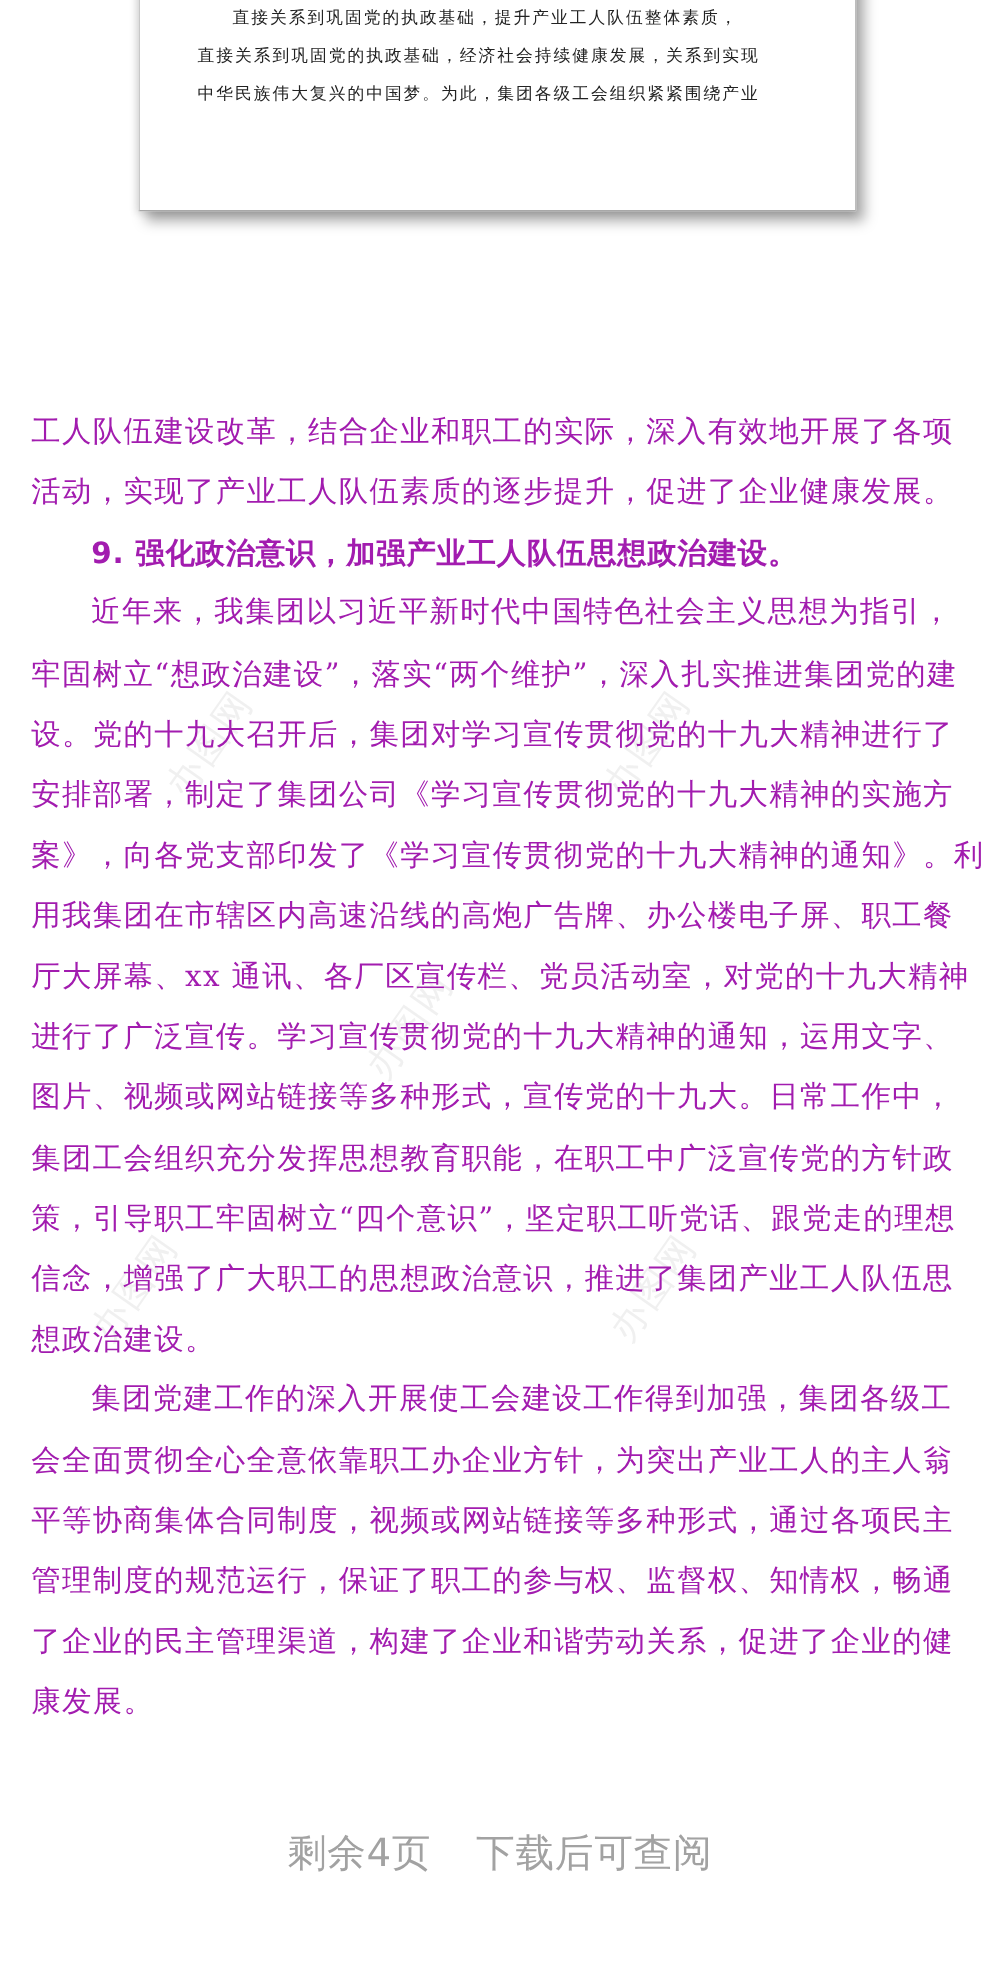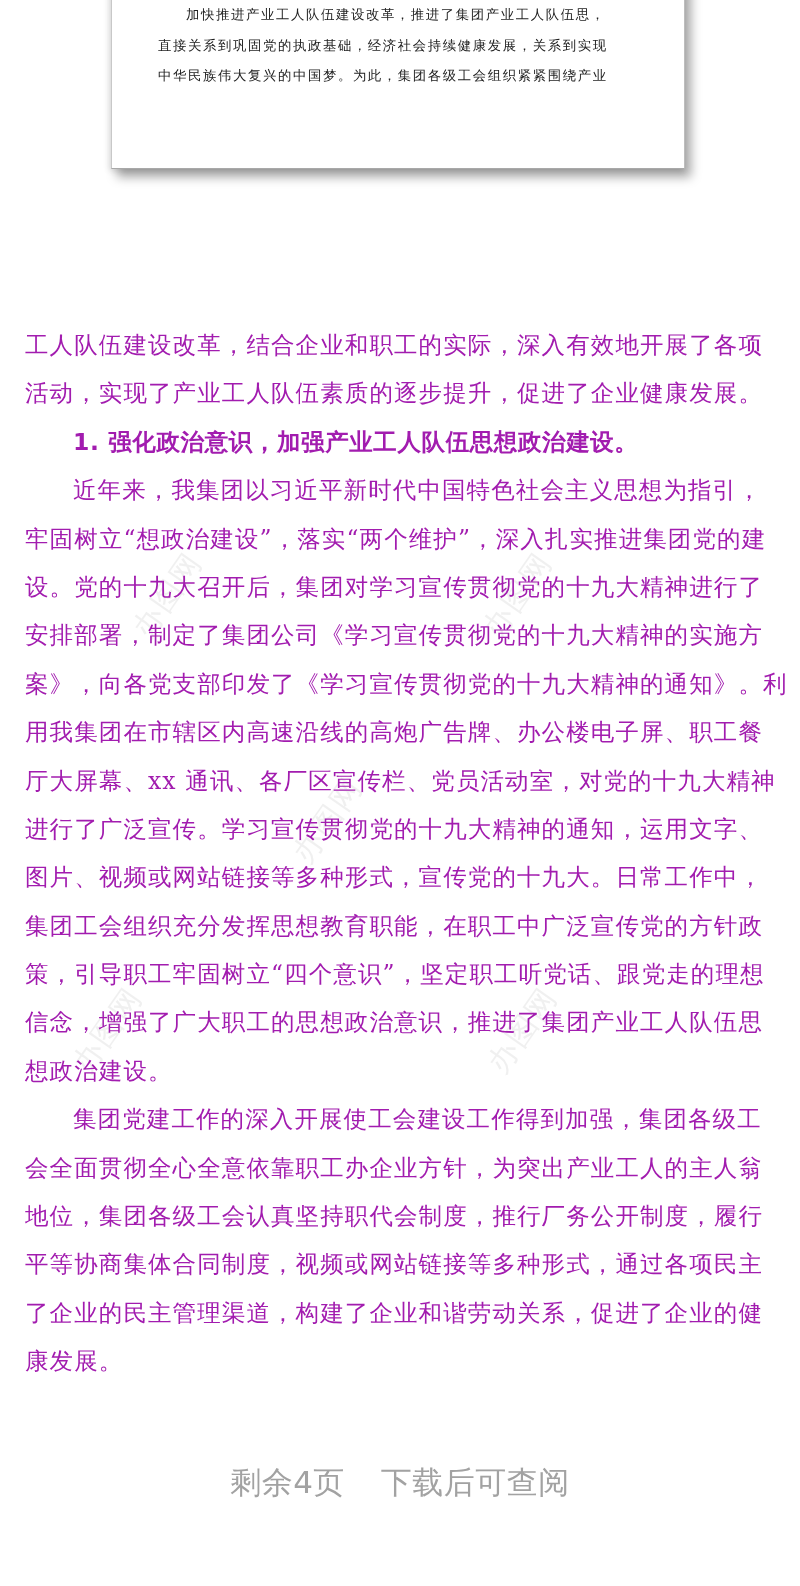--- a/index.html
+++ b/index.html
@@ -92,59 +92,59 @@
       letter-spacing: 0.5px;
     }
     .remaining-banner .sep { display: inline-block; width: 36px; }
     .remaining-banner span { cursor: pointer; }
   </style>
 </head>
 <body>
 
 <div class="page-card">
   <div class="card-lines">
-    <div class="card-line indent">加快推进产业工人队伍建设改革，推进了集团产业工人队伍思，</div>
+    <div class="card-line indent">直接关系到巩固党的执政基础，提升产业工人队伍整体素质，</div>
     <div class="card-line">直接关系到巩固党的执政基础，经济社会持续健康发展，关系到实现</div>
     <div class="card-line">中华民族伟大复兴的中国梦。为此，集团各级工会组织紧紧围绕产业</div>
   </div>
 </div>
 
 <div class="watermark" style="left:120px; top:575px;">办图网</div>
 <div class="watermark" style="left:470px; top:575px;">办图网</div>
 <div class="watermark" style="left:280px; top:800px;">办图网</div>
 <div class="watermark" style="left:60px; top:1010px;">办图网</div>
 <div class="watermark" style="left:475px; top:1010px;">办图网</div>
 
 <div class="doc-body">
   <div class="doc-line">工人队伍建设改革，结合企业和职工的实际，深入有效地开展了各项</div>
   <div class="doc-line">活动，实现了产业工人队伍素质的逐步提升，促进了企业健康发展。</div>
 
-  <div class="doc-line heading">1. 强化政治意识，加强产业工人队伍思想政治建设。</div>
+  <div class="doc-line heading">9. 强化政治意识，加强产业工人队伍思想政治建设。</div>
 
   <div>
     <div class="doc-line indent">近年来，我集团以习近平新时代中国特色社会主义思想为指引，</div>
     <div class="doc-line">牢固树立“想政治建设”，落实“两个维护”，深入扎实推进集团党的建</div>
     <div class="doc-line">设。党的十九大召开后，集团对学习宣传贯彻党的十九大精神进行了</div>
     <div class="doc-line">安排部署，制定了集团公司《学习宣传贯彻党的十九大精神的实施方</div>
     <div class="doc-line">案》，向各党支部印发了《学习宣传贯彻党的十九大精神的通知》。利</div>
     <div class="doc-line">用我集团在市辖区内高速沿线的高炮广告牌、办公楼电子屏、职工餐</div>
     <div class="doc-line">厅大屏幕、xx 通讯、各厂区宣传栏、党员活动室，对党的十九大精神</div>
     <div class="doc-line">进行了广泛宣传。学习宣传贯彻党的十九大精神的通知，运用文字、</div>
     <div class="doc-line">图片、视频或网站链接等多种形式，宣传党的十九大。日常工作中，</div>
     <div class="doc-line">集团工会组织充分发挥思想教育职能，在职工中广泛宣传党的方针政</div>
     <div class="doc-line">策，引导职工牢固树立“四个意识”，坚定职工听党话、跟党走的理想</div>
     <div class="doc-line">信念，增强了广大职工的思想政治意识，推进了集团产业工人队伍思</div>
     <div class="doc-line">想政治建设。</div>
   </div>
 
   <div>
     <div class="doc-line indent">集团党建工作的深入开展使工会建设工作得到加强，集团各级工</div>
     <div class="doc-line">会全面贯彻全心全意依靠职工办企业方针，为突出产业工人的主人翁</div>
-    <div class="doc-line">地位，集团各级工会认真坚持职代会制度，推行厂务公开制度，履行</div>
     <div class="doc-line">平等协商集体合同制度，视频或网站链接等多种形式，通过各项民主</div>
+    <div class="doc-line">管理制度的规范运行，保证了职工的参与权、监督权、知情权，畅通</div>
     <div class="doc-line">了企业的民主管理渠道，构建了企业和谐劳动关系，促进了企业的健</div>
     <div class="doc-line">康发展。</div>
   </div>
 </div>
 
 <div class="remaining-banner">
   <span>剩余4页</span><span class="sep"></span><span>下载后可查阅</span>
 </div>
 
 </body></html>

